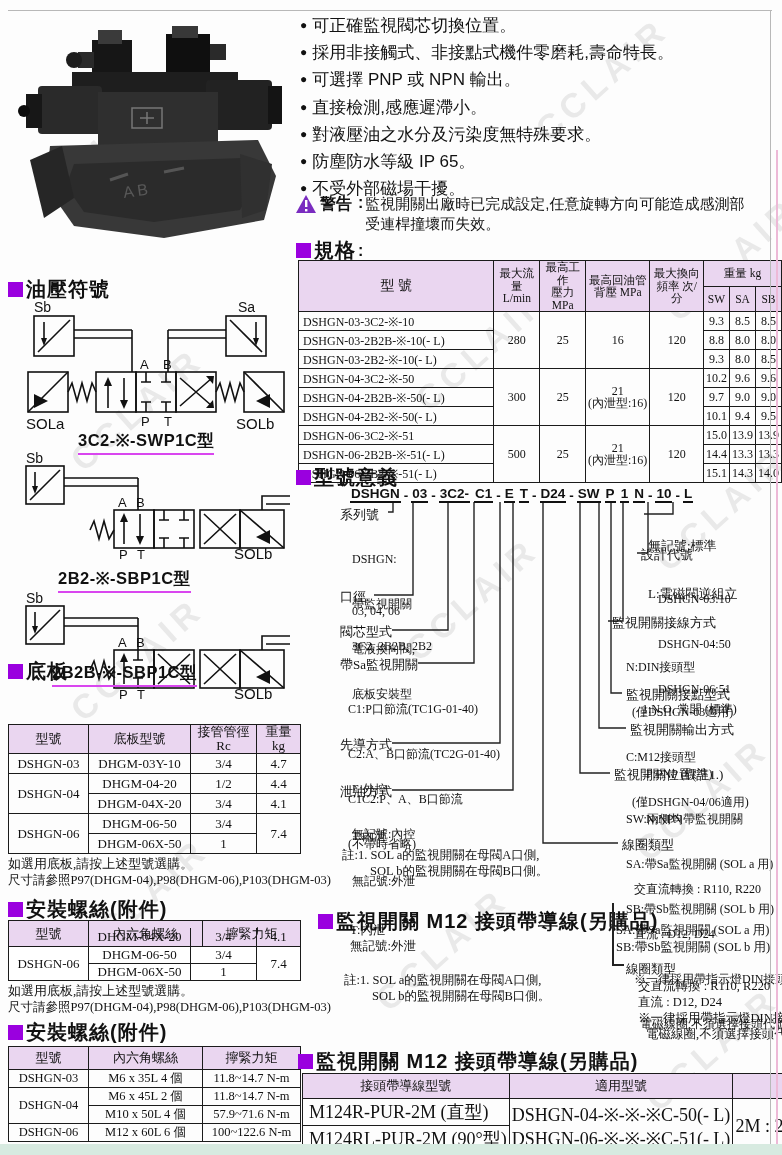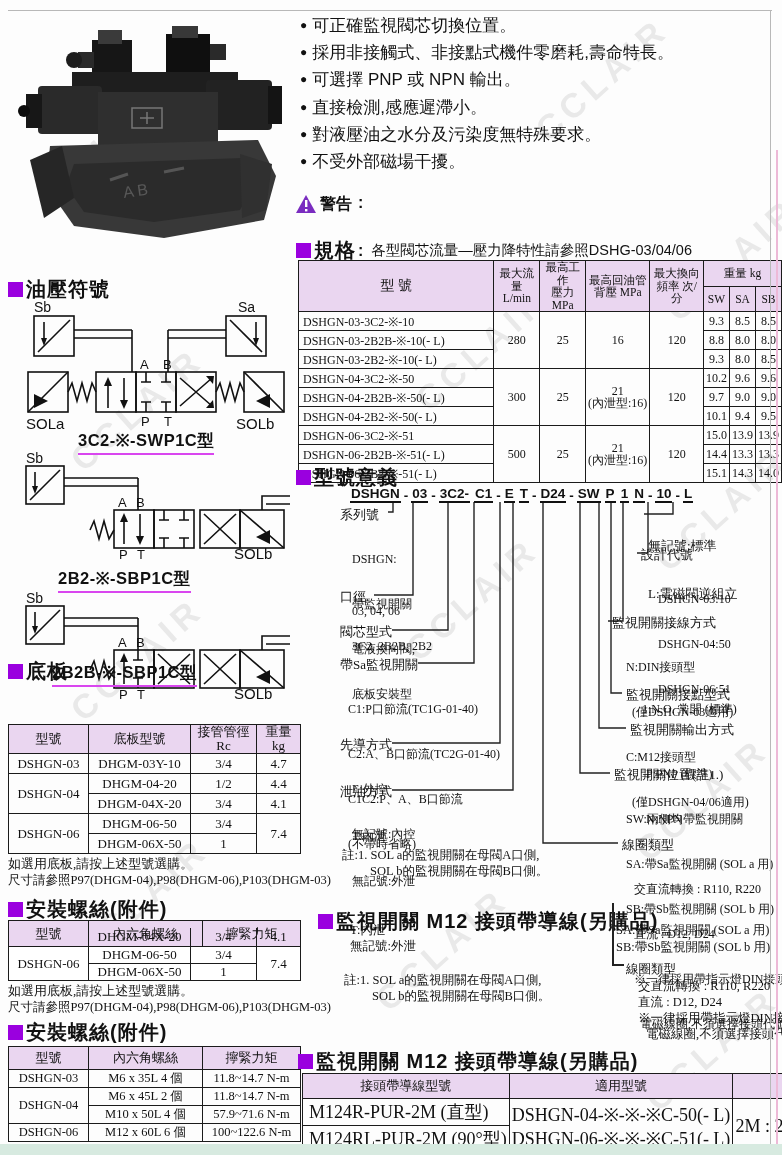--- a/index.html
+++ b/index.html
@@ -101,38 +101,42 @@
     <path d="M96,166 l18,-6 M150,158 l20,-4" stroke="#555" stroke-width="3"></path>
     <text x="110" y="184" fill="#585858" font-size="16" font-family="Liberation Sans, sans-serif" transform="rotate(-8 110 184)">A  B</text>
   </svg>
 
   <div class="feat">
     <div class="li">可正確監視閥芯切換位置。</div>
     <div class="li">採用非接觸式、非接點式機件零磨耗,壽命特長。</div>
     <div class="li">可選擇 PNP 或 NPN 輸出。</div>
     <div class="li">直接檢測,感應遲滯小。</div>
     <div class="li">對液壓油之水分及污染度無特殊要求。</div>
+    <div class="li">防塵防水等級 IP 65。</div>
     <div class="li">不受外部磁場干擾。</div>
   </div>
 
   <div class="warn">
     <svg width="20" height="19" viewBox="0 0 20 19" style="margin-top:1px;">
       <polygon points="10,0 20,18 0,18" fill="#7a2cc0"></polygon>
       <rect x="9" y="5" width="2.4" height="7" fill="#fff"></rect>
       <rect x="9" y="14" width="2.4" height="2.4" fill="#fff"></rect>
     </svg>
     <span class="b">警告</span>
     <span class="b">:</span>
+    <div class="txt">
+      <div>監視開關出廠時已完成設定,任意旋轉方向可能造成感測部</div>
+      <div>受連桿撞壞而失效。</div>
+    </div>
   </div>
 
   <div class="sec" style="left:296px;top:237px;">
     <span class="sq"></span>
     <span class="sec-t">規格</span>
     <span class="sec-t" style="font-size:16px;margin:0 2px;">:</span>
-    <span class="sec-sub">各型閥芯流量—壓力降特性請參照DSHG-03/04/06</span>
   </div>
 
   <table class="tb spec abs" style="left:298px;top:260px;">
     <colgroup>
         <col style="width:196px">
         <col style="width:46px">
         <col style="width:46px">
         <col style="width:64px">
       <col style="width:54px">
         <col style="width:22px">

